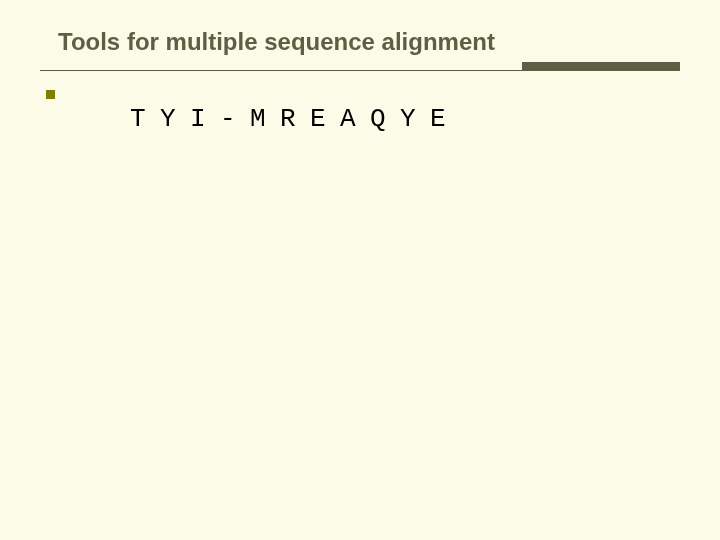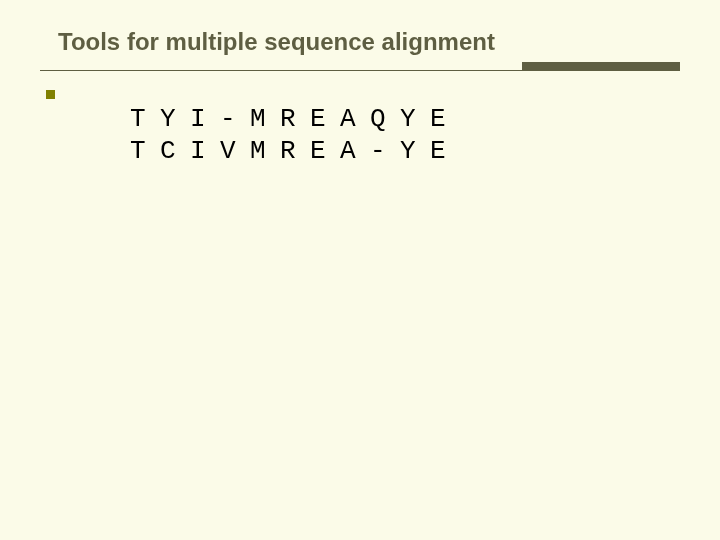--- a/index.html
+++ b/index.html
@@ -73,18 +73,15 @@
   <div class="title">Tools for multiple sequence alignment</div>
   <div class="title-underline-dark"></div>
   <div class="title-underline"></div>
 
   <div class="bullet"></div>
 
   <div class="seq-block">
     <div class="seq-row">
       <span>T</span><span>Y</span><span>I</span><span>-</span><span>M</span><span>R</span><span>E</span><span>A</span><span>Q</span><span>Y</span><span>E</span>
     </div>
-    <div class="seq-row">
-      <span>T</span><span>C</span><span>I</span><span>V</span><span>M</span><span>R</span><span>E</span><span>A</span><span>-</span><span>Y</span><span>E</span>
-    </div>
   </div>
 
 </div>
 
 </body></html>

